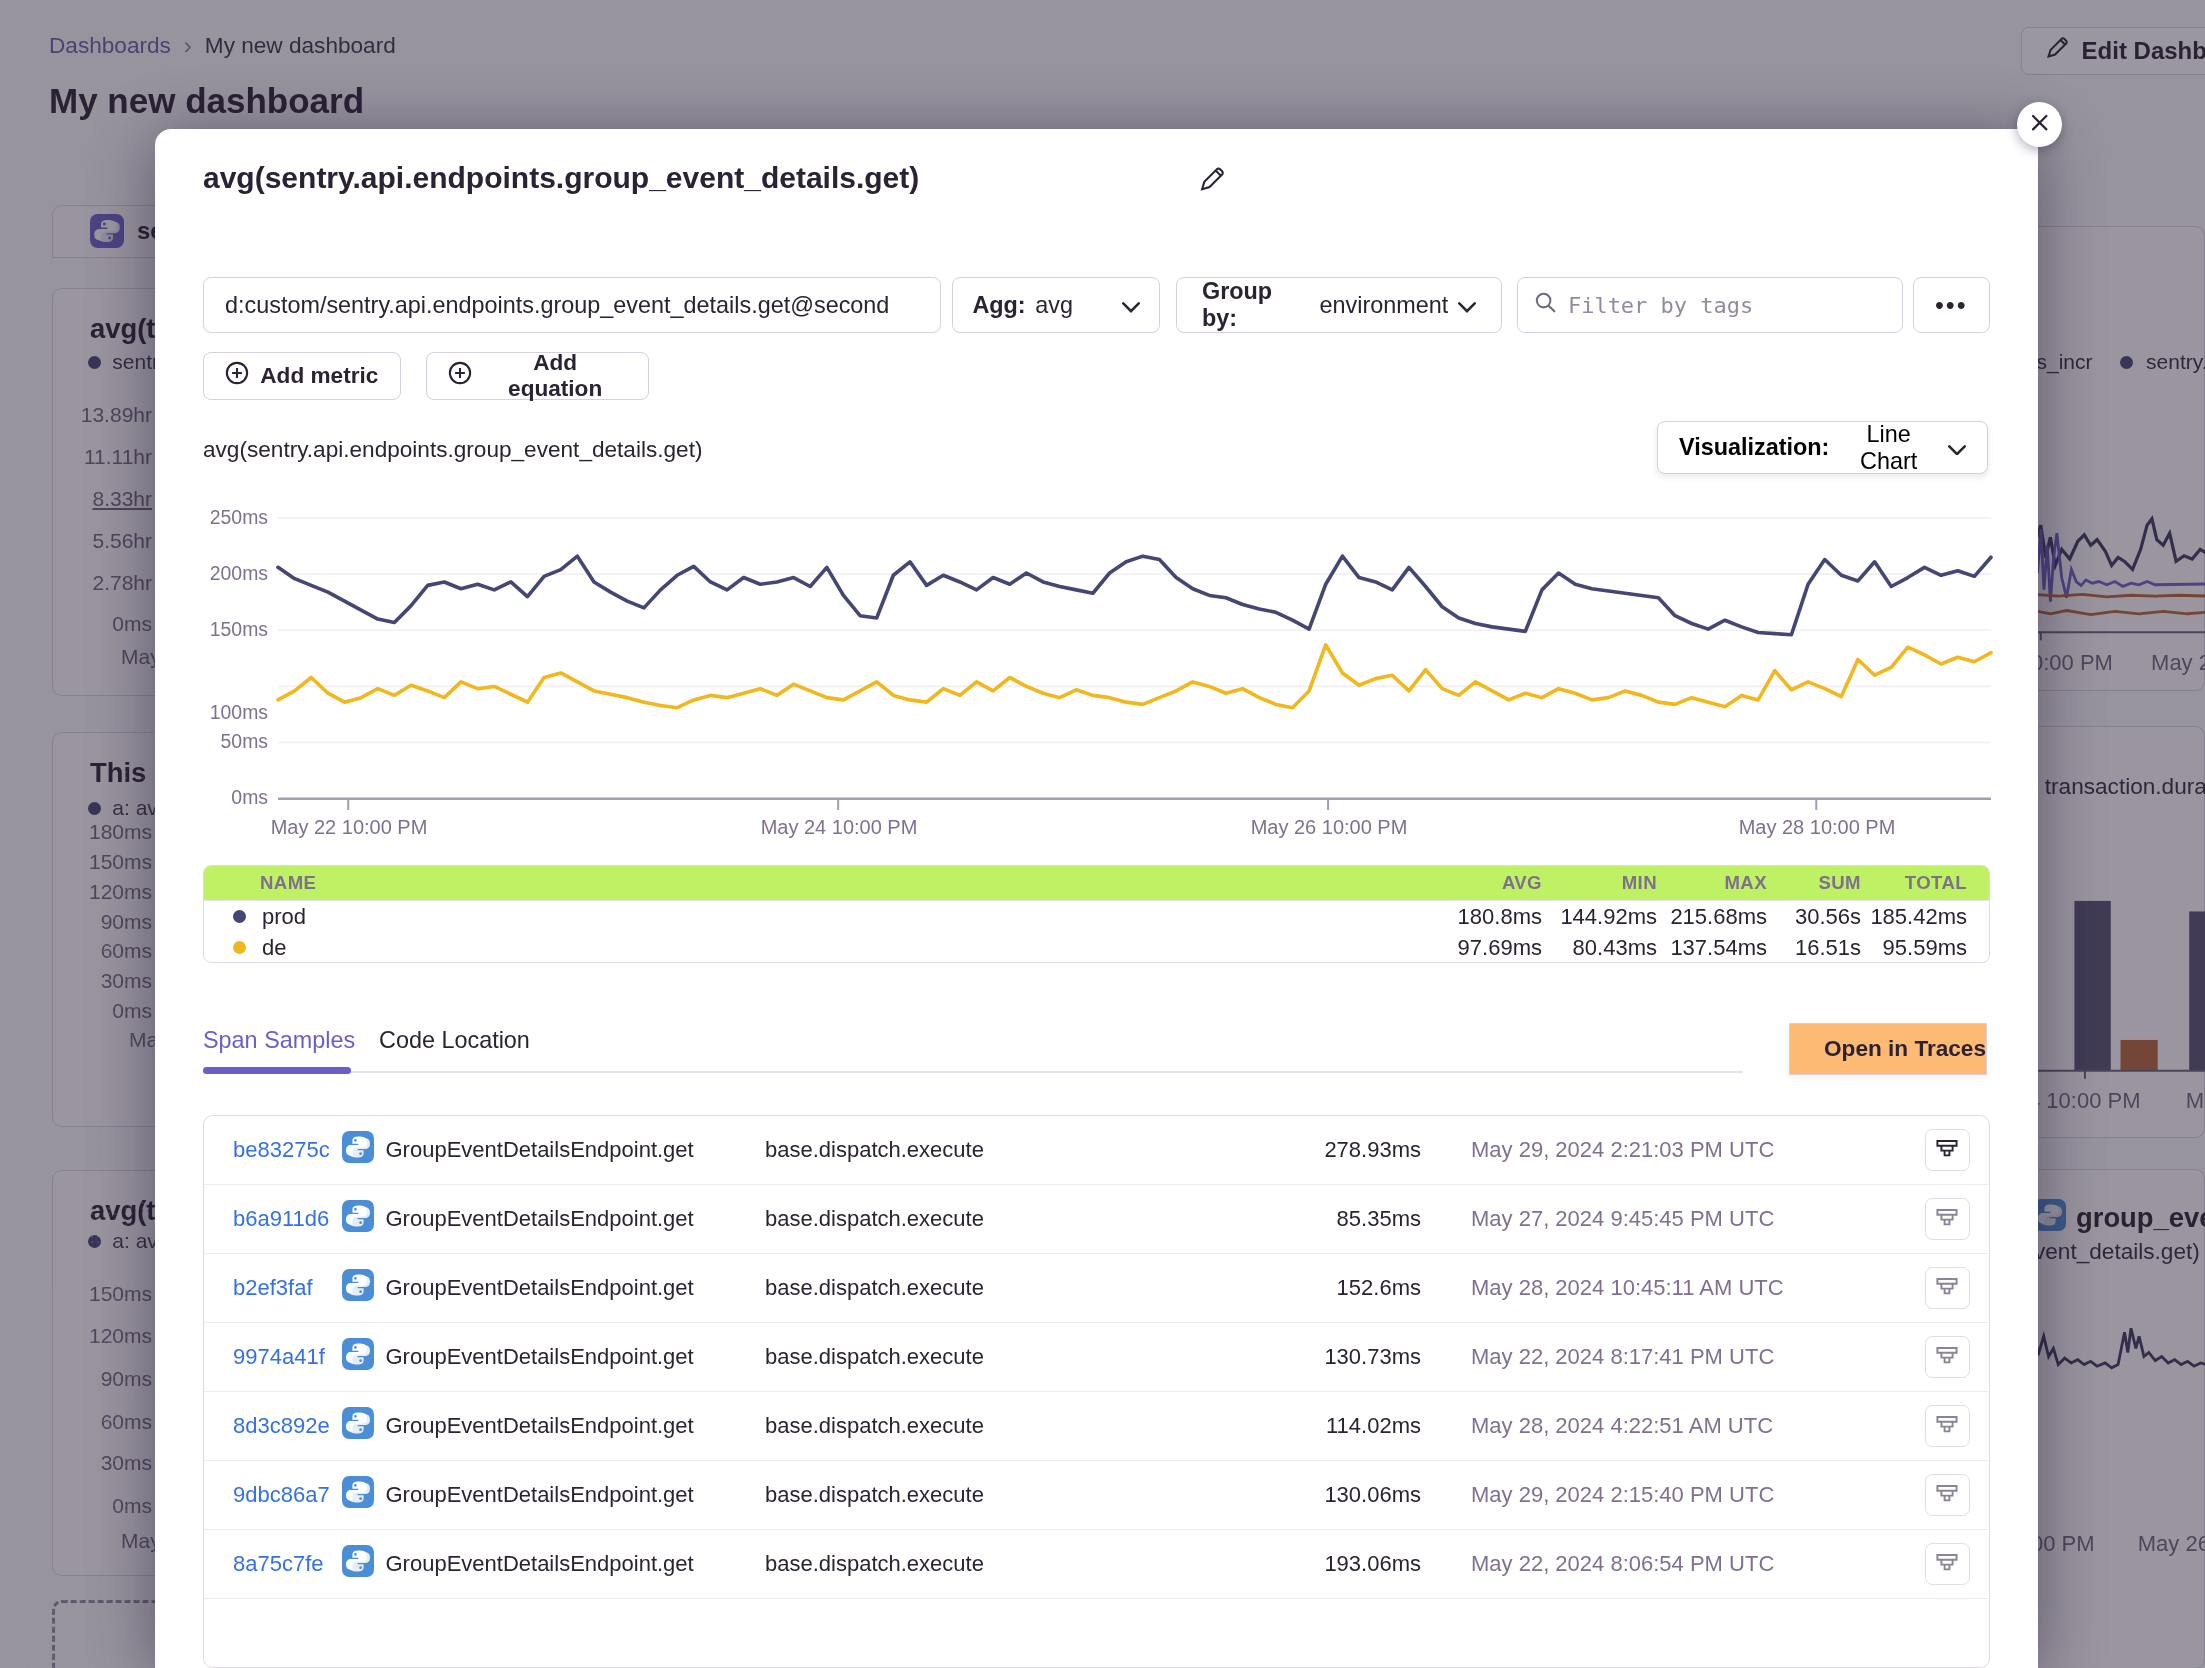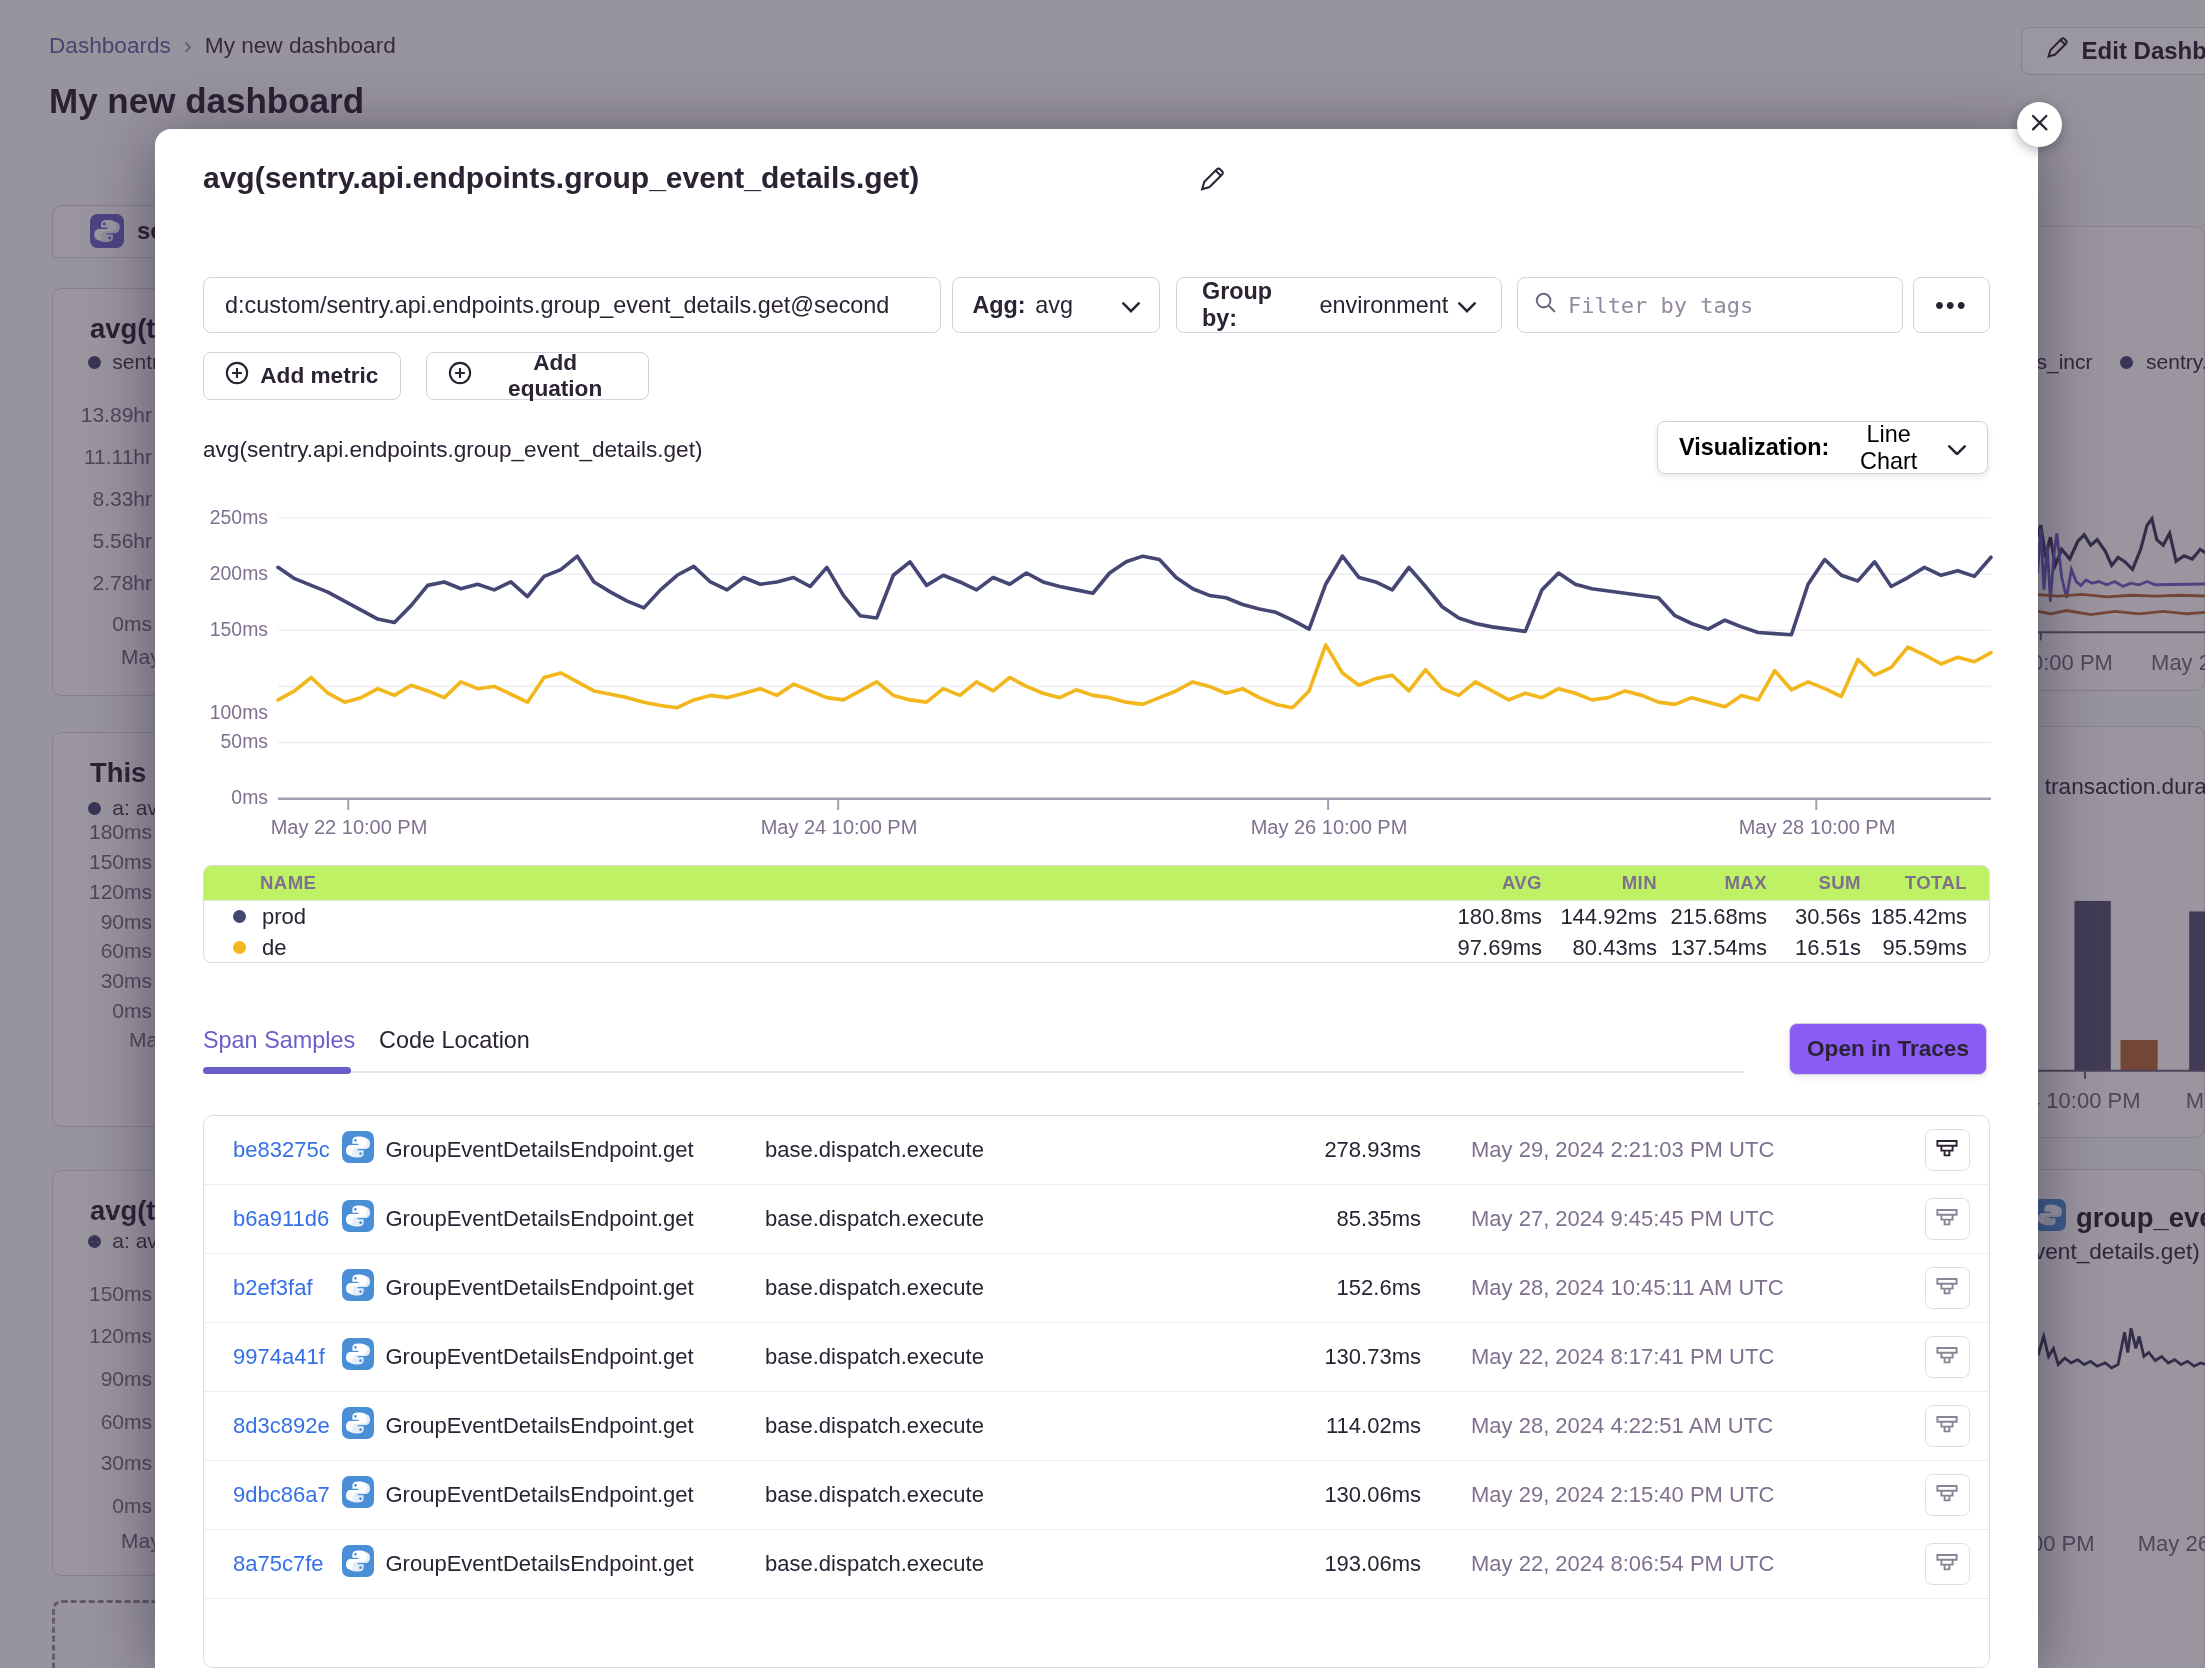--- a/index.html
+++ b/index.html
@@ -91,23 +91,23 @@
   .c-avg{width:121px;text-align:right;} .c-min{width:115px;text-align:right;}
   .c-max{width:110px;text-align:right;} .c-sum{width:94px;text-align:right;}
   .c-total{width:106px;text-align:right;margin-right:22px;}
 
   
   .tab { position:absolute; top:898px; font-size:23.4px; background:none; border:none; cursor:pointer; }
   .tab-active { left:48px; color:#6A5FC8; }
   .tab-inactive { left:224px; color:#2B2233; }
   .tab-track { position:absolute; left:48px; top:942px; width:1540px; height:2.4px; background:#E7E3EC; }
   .tab-bar { position:absolute; left:48px; top:938px; width:148px; height:7.3px; border-radius:4px; background:#6A5FC8; }
-  .traces-btn { position:absolute; left:1634px; top:894px; width:198px; height:52px; background:#8b5cf6;
-    border:1.6px solid #D6D0DD; border-radius:8px; font-size:22.6px; font-weight:bold; color:#2B2233;
-    box-shadow:0 2.4px 6.5px rgba(40,30,60,.08); cursor:pointer; }
+  .traces-btn { position:absolute; left:1634px; top:894px; width:198px; height:52px; background:#fdba74;
+    border:1.6px solid #D6D0DD; border-radius:0; font-size:22.6px; font-weight:bold; color:#2B2233;
+    box-shadow:0 2.4px 6.5px rgba(40,30,60,.08); cursor:pointer;text-align:right; }
 
   
   .span-table { position:absolute; left:48px; top:986px; width:1787px; height:553px;
     border:1.6px solid #DFDAE5; border-radius:9.7px; overflow:hidden; background:#fff; }
   .st-head { display:flex; align-items:center; height:48px; background:#FAF9FB;
     border-bottom:1.6px solid #E6E2EB; font-size:18.6px; font-weight:bold; color:#80708F; letter-spacing:0.4px; }
   .st-row { display:flex; align-items:center; height:69px; border-bottom:1.6px solid #EFEDF3; font-size:22px; }
   .st-c1 { width:143px; padding-left:29px; flex:none; }
   .st-head .st-c1 { width:172px; }
   .st-c2 { width:418px; flex:none; display:flex; align-items:center; gap:11.3px; }
@@ -155,21 +155,21 @@
   </div>
 
   <div class="card" style="left:52px;top:288px;width:565px;height:408px;">
     <div class="bgw-title" style="top:24px;">avg(tr</div>
     <div class="bgw-legend" style="top:61px;">
       <span class="dot dot-navy"></span>
       <span>sentry</span>
     </div>
     <div class="bgtick" style="top:114px;">13.89hr</div>
     <div class="bgtick" style="top:156px;">11.11hr</div>
-    <div class="bgtick" style="top:198px;">8.33hr</div>
+    <div class="bgtick" style="top:198px;text-decoration:underline;">8.33hr</div>
     <div class="bgtick" style="top:240px;">5.56hr</div>
     <div class="bgtick" style="top:282px;">2.78hr</div>
     <div class="bgtick" style="top:323px;">0ms</div>
     <div class="bgxtick" style="top:356px;left:68px;">May</div>
   </div>
 
   <div class="card" style="left:52px;top:732px;width:565px;height:395px;">
     <div class="bgw-title" style="top:24px;">This is</div>
     <div class="bgw-legend" style="top:63px;">
       <span class="dot dot-navy"></span>

